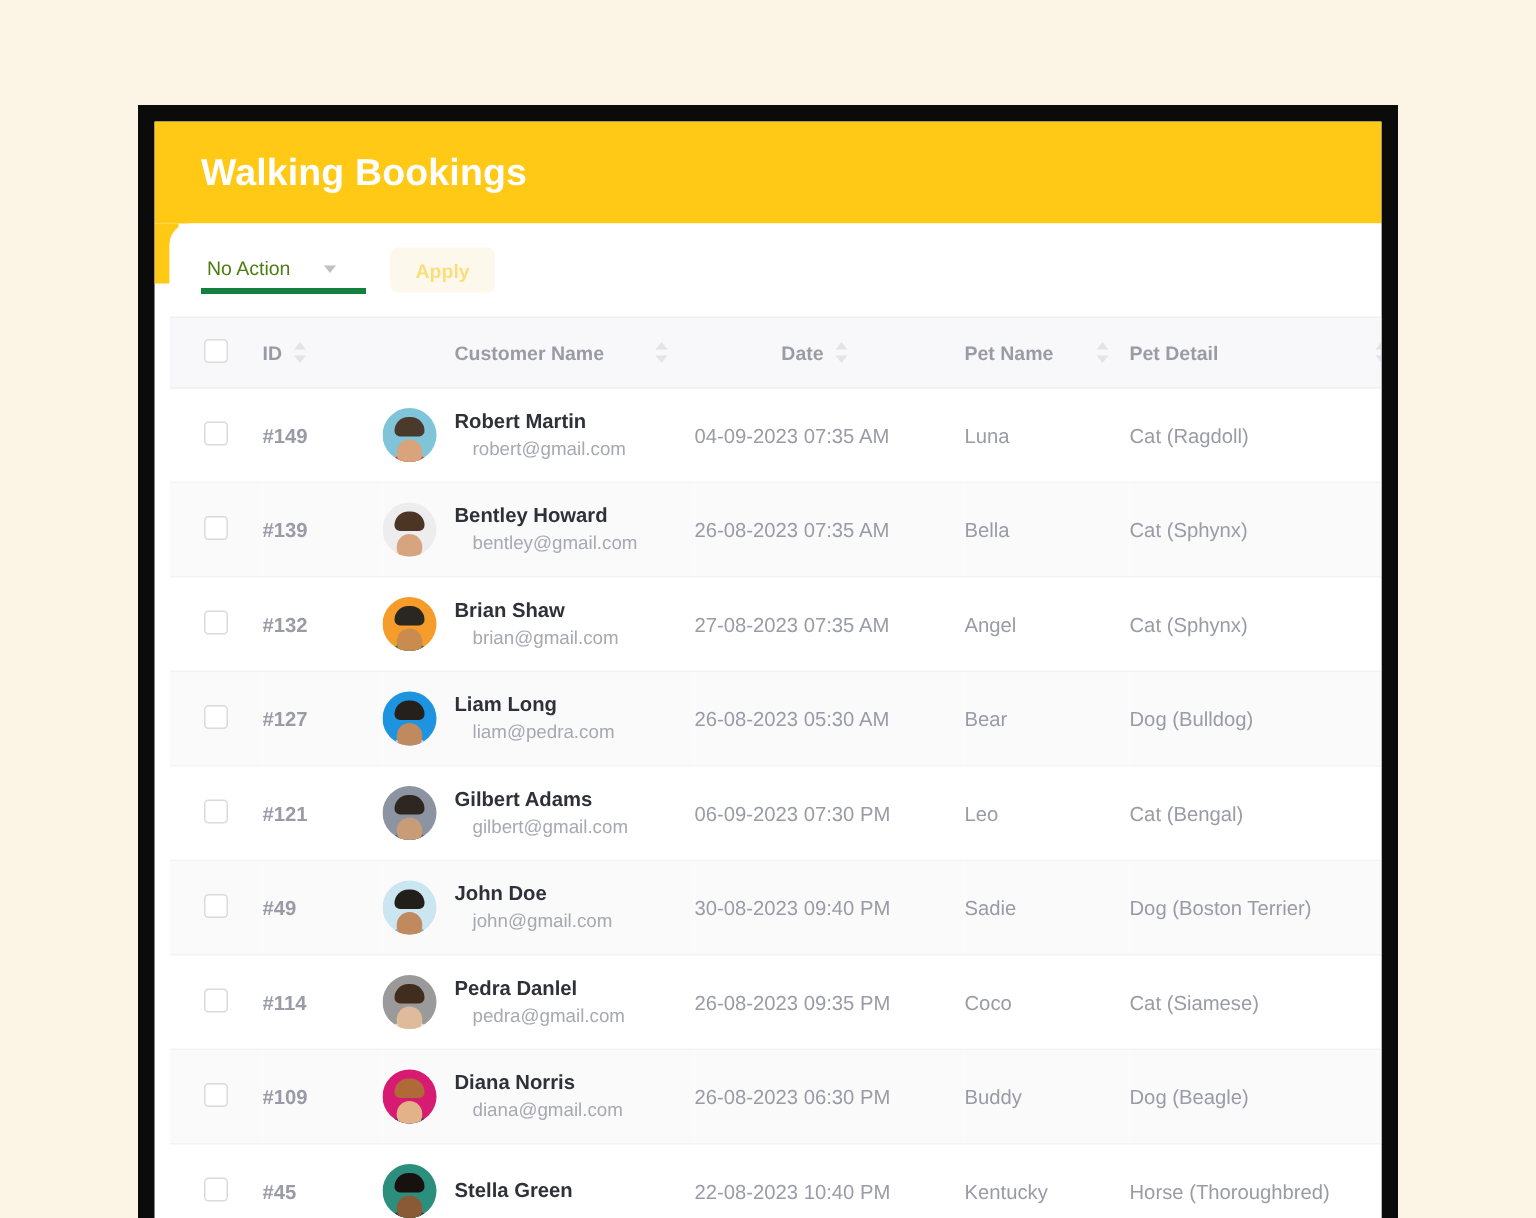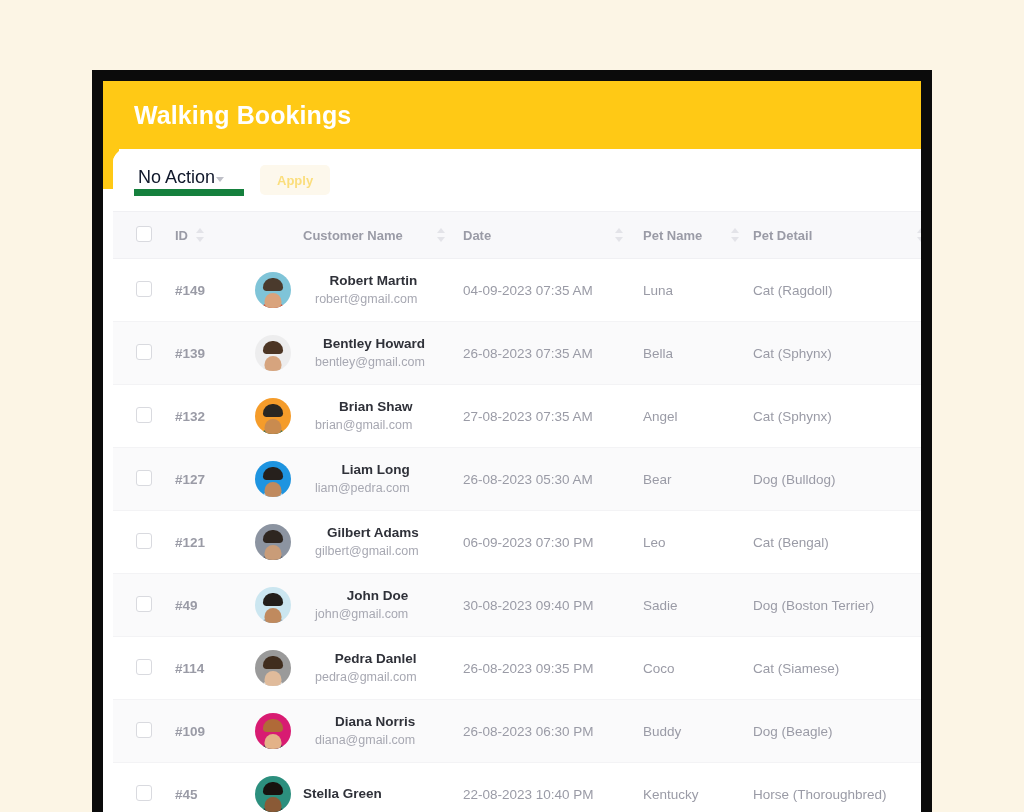--- a/index.html
+++ b/index.html
@@ -92,25 +92,25 @@
 
   .select-wrap {
     position: relative;
     width: 110px;
   }
 
   .bulk-select {
     width: 110px;
     height: 32px;
     border: none;
-    border-bottom: 7px solid #15803d;
+    border-bottom: 4px solid #15803d;
     background: transparent;
     font-family: "Liberation Sans", sans-serif;
-    font-size: 18px;
-    color: #0f172a;
+    font-size: 13px;
+    color: #4d7c0f;
     padding: 0 18px 0 4px;
     appearance: none;
     -webkit-appearance: none;
     outline: none;
     cursor: pointer;
   }
 
   .select-caret {
     position: absolute;
     right: 20px;
@@ -159,21 +159,21 @@
 
   .th-inner {
     display: flex;
     align-items: center;
     gap: 8px;
   }
 
   
   .col-check  { width: 62px; }
   .col-id     { width: 80px; }
-  .col-name   { width: 208px; text-align: right; }
+  .col-name   { width: 208px; }
   .col-date   { width: 180px; }
   .col-pet    { width: 110px; }
   .col-detail { width: 186px; }
   .col-walker { width: 184px; }
 
   .table td {
     padding: 0;
     height: 63px;
     vertical-align: middle;
     color: #9A9BA6;
@@ -315,21 +315,21 @@
                 <span>Customer Name</span>
                 <span class="sorter">
                   <svg width="8" height="14" viewBox="0 0 8 14">
                       <path d="M4 0 L8 5 L0 5 Z" fill="#C7C8D1"></path>
                       <path d="M4 14 L0 9 L8 9 Z" fill="#C7C8D1"></path>
                     </svg>
                 </span>
               </div>
             </th>
             <th class="col-date">
-              <div class="th-inner" style="justify-content:space-between;padding-right:20px;">
+              <div class="th-inner" style="justify-content:center;padding-right:20px;">
                 <span>Date</span>
                 <span class="sorter">
                   <svg width="8" height="14" viewBox="0 0 8 14">
                       <path d="M4 0 L8 5 L0 5 Z" fill="#C7C8D1"></path>
                       <path d="M4 14 L0 9 L8 9 Z" fill="#C7C8D1"></path>
                     </svg>
                 </span>
               </div>
             </th>
             <th class="col-pet">

